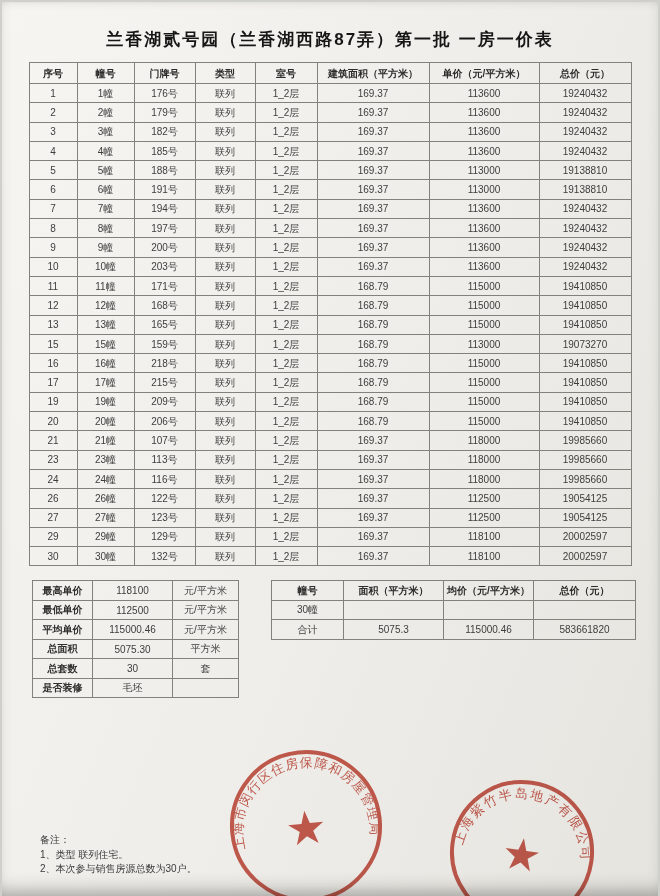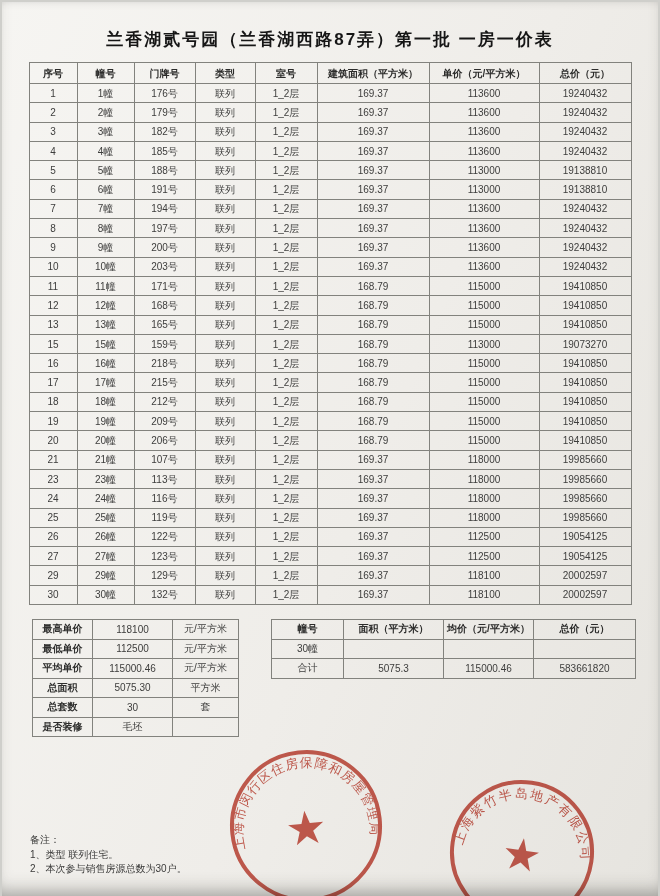--- a/index.html
+++ b/index.html
@@ -31,21 +31,21 @@
     border:1px solid #82827d;font-size:10px;color:#3d3d3c;text-align:center;
     padding:1px 2px;height:16.5px;white-space:nowrap;overflow:hidden;
   }
   .sum-left td:first-child{font-weight:bold;color:#30302f;}
   .sum-right{width:364px;margin-left:32px;}
   .sum-right th,.sum-right td{
     border:1px solid #82827d;font-size:10px;color:#3d3d3c;text-align:center;
     padding:1px 2px;height:16.5px;white-space:nowrap;overflow:hidden;
   }
   .sum-right th{font-weight:bold;color:#2c2c2b;}
-  .notes{position:absolute;left:28px;top:831px;font-size:10px;color:#3b3b3a;line-height:1.45;}
+  .notes{position:absolute;left:38px;top:831px;font-size:10px;color:#3b3b3a;line-height:1.45;}
   .company{position:absolute;right:26px;top:900px;font-size:16px;color:#333332;}
   .date{position:absolute;right:76px;top:874px;font-size:10.5px;color:#333332;margin-top:34px;}
   .stamp{position:absolute;opacity:.82;mix-blend-mode:multiply;pointer-events:none;}
   .stamp-left{left:222px;top:742px;transform:rotate(-6deg);}
   .stamp-right{left:442px;top:772px;transform:rotate(8deg);}
   .stamp text{fill:#bf3a2b;}
 </style>
 </head>
 <body>
 
@@ -231,30 +231,20 @@
           <td>17</td>
           <td>17幢</td>
           <td>215号</td>
           <td>联列</td>
           <td>1_2层</td>
           <td>168.79</td>
           <td>115000</td>
           <td>19410850</td>
         </tr>
         <tr>
-          <td>18</td>
-          <td>18幢</td>
-          <td>212号</td>
-          <td>联列</td>
-          <td>1_2层</td>
-          <td>168.79</td>
-          <td>115000</td>
-          <td>19410850</td>
-        </tr>
-        <tr>
           <td>19</td>
           <td>19幢</td>
           <td>209号</td>
           <td>联列</td>
           <td>1_2层</td>
           <td>168.79</td>
           <td>115000</td>
           <td>19410850</td>
         </tr>
         <tr>
@@ -284,30 +274,20 @@
           <td>联列</td>
           <td>1_2层</td>
           <td>169.37</td>
           <td>118000</td>
           <td>19985660</td>
         </tr>
         <tr>
           <td>24</td>
           <td>24幢</td>
           <td>116号</td>
-          <td>联列</td>
-          <td>1_2层</td>
-          <td>169.37</td>
-          <td>118000</td>
-          <td>19985660</td>
-        </tr>
-        <tr>
-          <td>25</td>
-          <td>25幢</td>
-          <td>119号</td>
           <td>联列</td>
           <td>1_2层</td>
           <td>169.37</td>
           <td>118000</td>
           <td>19985660</td>
         </tr>
         <tr>
           <td>26</td>
           <td>26幢</td>
           <td>122号</td>

